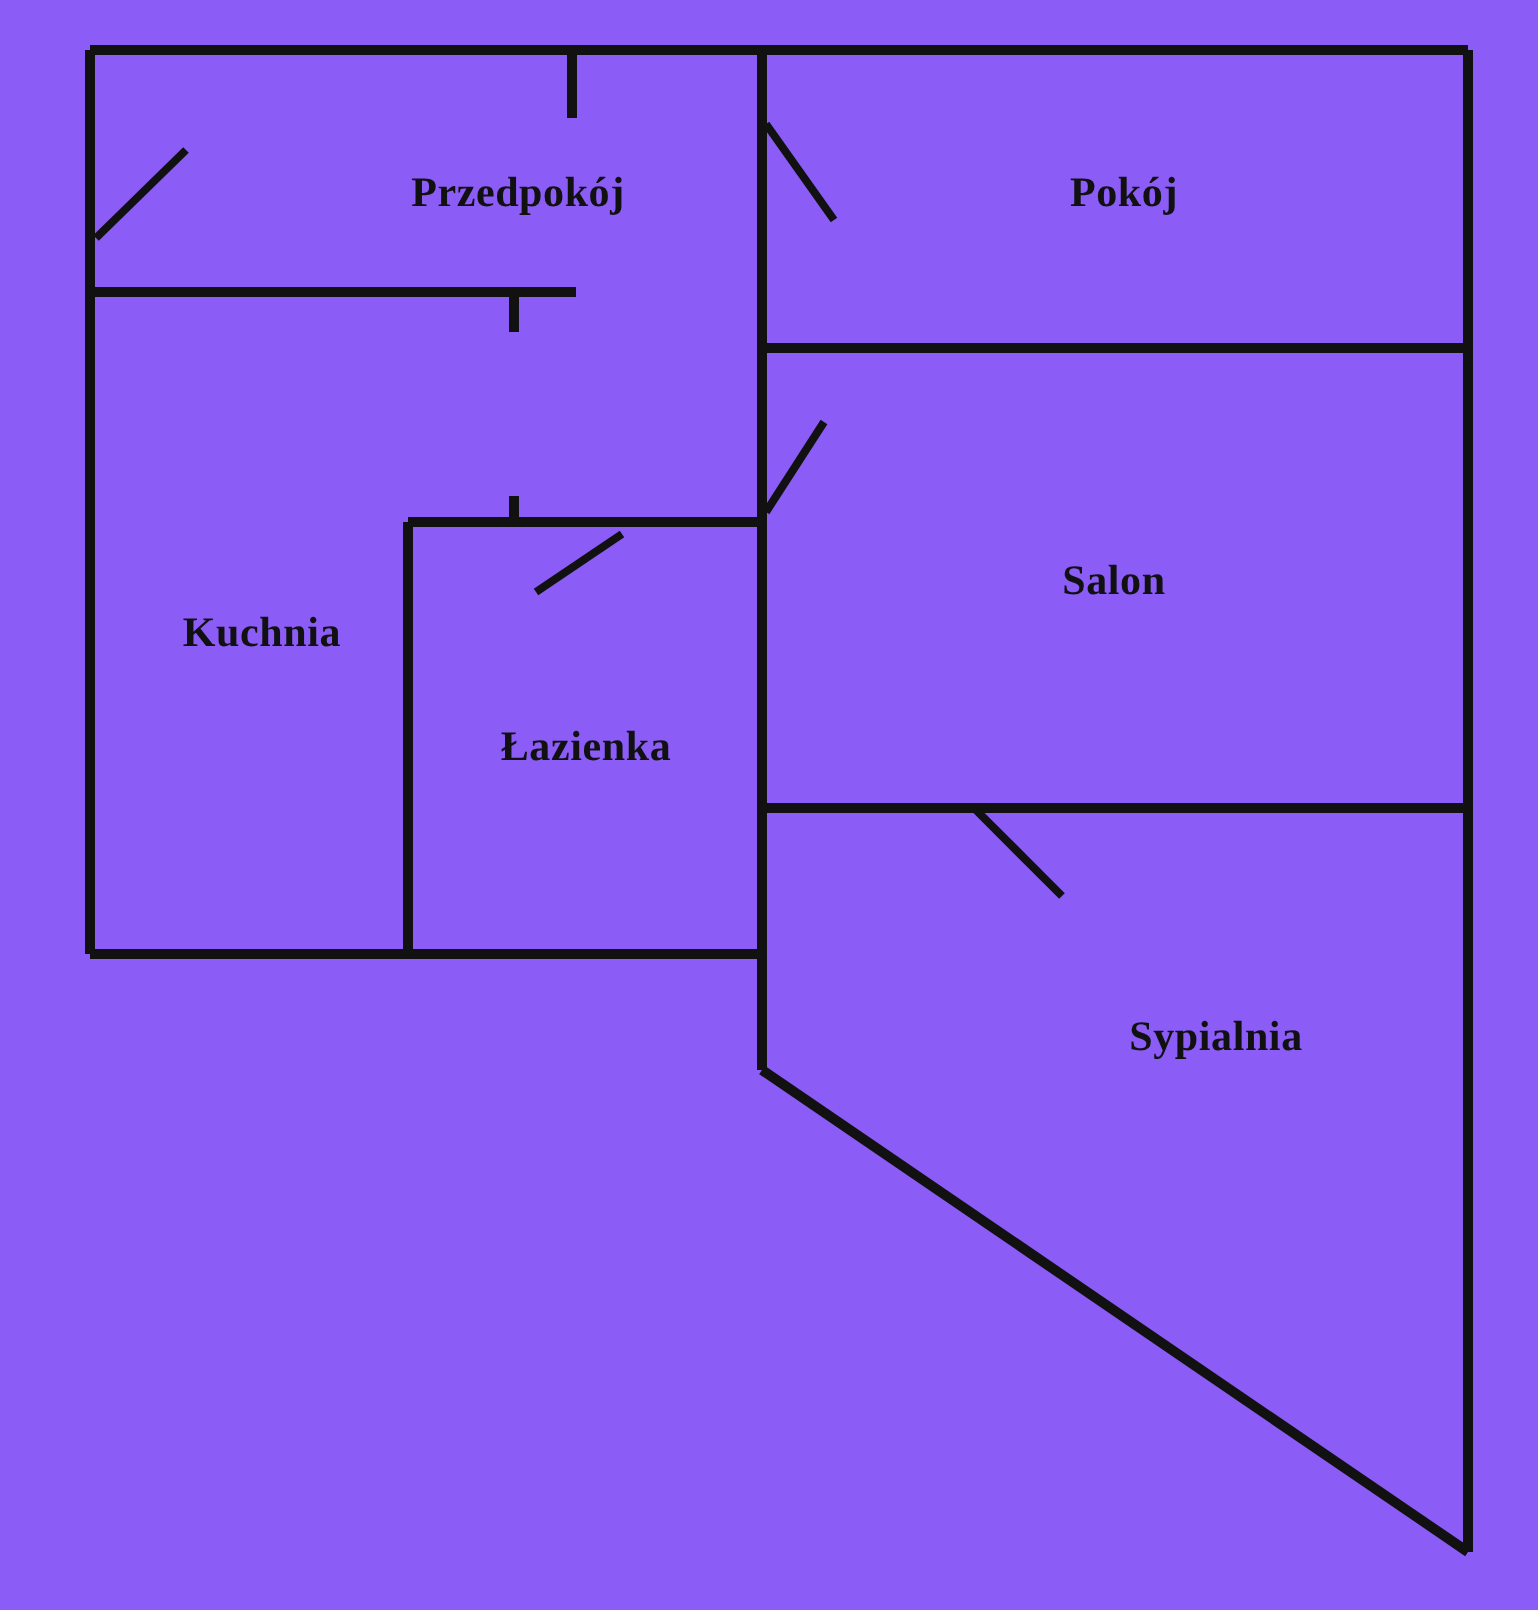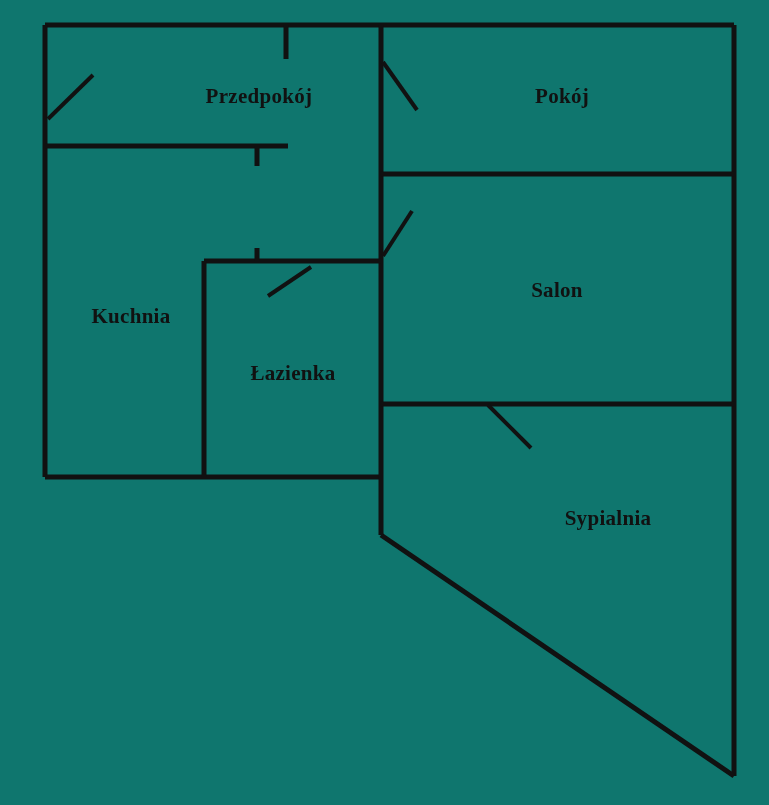--- a/index.html
+++ b/index.html
@@ -11,21 +11,21 @@
   body {
     width: 769px;
     height: 805px;
     font-family: "Liberation Serif", "DejaVu Serif", serif;
     overflow: hidden;
   }
   #floorplan-container {
     position: relative;
     width: 769px;
     height: 805px;
-    background: #0f766e;
+    background: #8b5cf6;
   }
   #floorplan-svg {
     position: absolute;
     top: 0;
     left: 0;
     display: block;
   }
   .room-label {
     font-family: "Liberation Serif", "DejaVu Serif", serif;
     font-weight: bold;

